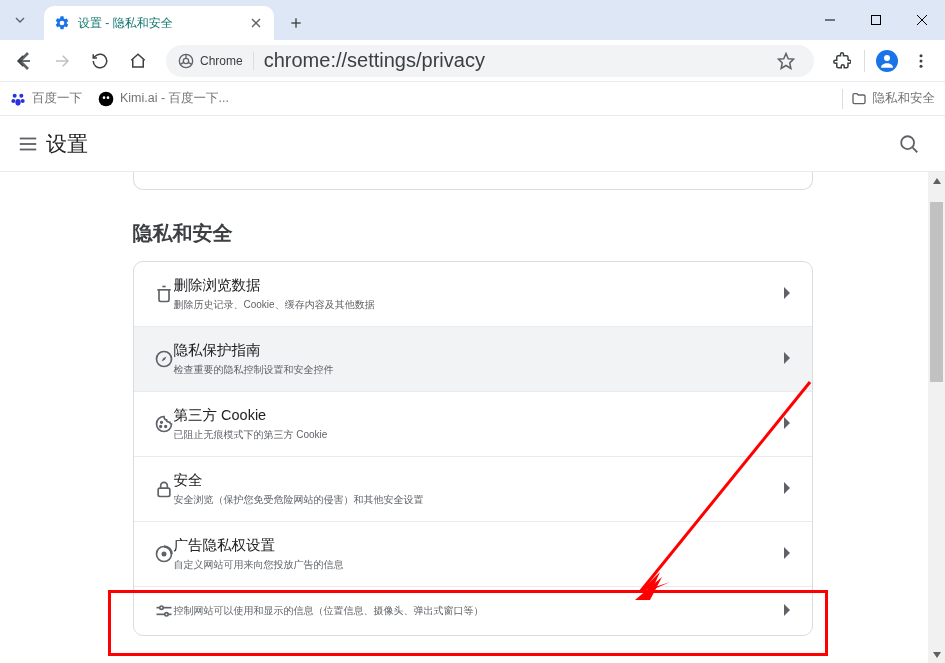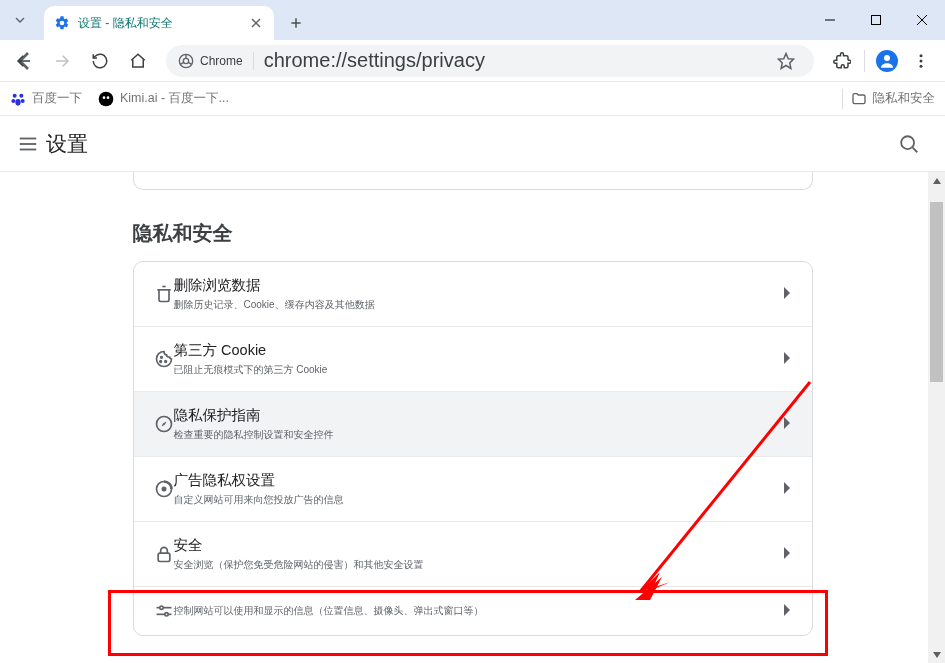--- a/index.html
+++ b/index.html
@@ -263,81 +263,81 @@
           </span>
         <div class="row-text">
           <div class="row-title">删除浏览数据</div>
           <div class="row-desc">删除历史记录、Cookie、缓存内容及其他数据</div>
         </div>
         <span class="row-arrow"><svg viewBox="0 0 8 12" fill="#5f6368">
               <polygon points="0,0 0,12 6,6"></polygon>
             </svg></span>
       </div>
 
+      <div class="row hover">
+        <span class="row-icon">
+            <svg viewBox="0 0 24 24" fill="none" stroke="#5f6368" stroke-width="2">
+              <circle cx="12" cy="12" r="9"></circle>
+              <polygon points="15 9 13 13 9 15 11 11" fill="#5f6368" stroke="none"></polygon>
+            </svg>
+          </span>
+        <div class="row-text">
+          <div class="row-title">隐私保护指南</div>
+          <div class="row-desc">检查重要的隐私控制设置和安全控件</div>
+        </div>
+        <span class="row-arrow"><svg viewBox="0 0 8 12" fill="#5f6368">
+              <polygon points="0,0 0,12 6,6"></polygon>
+            </svg></span>
+      </div>
+
       <div class="row">
         <span class="row-icon">
             <svg viewBox="0 0 24 24" fill="none" stroke="#5f6368" stroke-width="2">
               <path d="M21 12a9 9 0 1 1-9-9c0 2 1 4 3 4 0 2 2 3 4 3 0 1 1 2 2 2z"></path>
               <circle cx="9" cy="10" r="1" fill="#5f6368"></circle>
               <circle cx="14" cy="15" r="1" fill="#5f6368"></circle>
               <circle cx="8" cy="15" r="1" fill="#5f6368"></circle>
             </svg>
           </span>
         <div class="row-text">
           <div class="row-title">第三方 Cookie</div>
           <div class="row-desc">已阻止无痕模式下的第三方 Cookie</div>
         </div>
         <span class="row-arrow"><svg viewBox="0 0 8 12" fill="#5f6368">
               <polygon points="0,0 0,12 6,6"></polygon>
             </svg></span>
       </div>
 
-      <div class="row hover">
-        <span class="row-icon">
-            <svg viewBox="0 0 24 24" fill="none" stroke="#5f6368" stroke-width="2">
-              <circle cx="12" cy="12" r="9"></circle>
-              <polygon points="15 9 13 13 9 15 11 11" fill="#5f6368" stroke="none"></polygon>
-            </svg>
-          </span>
-        <div class="row-text">
-          <div class="row-title">隐私保护指南</div>
-          <div class="row-desc">检查重要的隐私控制设置和安全控件</div>
+      <div class="row">
+        <span class="row-icon">
+            <svg viewBox="0 0 24 24" fill="none" stroke="#5f6368" stroke-width="2">
+              <rect x="5" y="11" width="14" height="10" rx="2"></rect>
+              <path d="M8 11V8a4 4 0 0 1 8 0v3"></path>
+            </svg>
+          </span>
+        <div class="row-text">
+          <div class="row-title">安全</div>
+          <div class="row-desc">安全浏览（保护您免受危险网站的侵害）和其他安全设置</div>
         </div>
         <span class="row-arrow"><svg viewBox="0 0 8 12" fill="#5f6368">
               <polygon points="0,0 0,12 6,6"></polygon>
             </svg></span>
       </div>
 
       <div class="row">
         <span class="row-icon">
             <svg viewBox="0 0 24 24" fill="none" stroke="#5f6368" stroke-width="2">
               <circle cx="12" cy="12" r="9"></circle>
               <path d="M12 3 A9 9 0 0 1 21 12" stroke-width="3"></path>
               <circle cx="12" cy="12" r="2" fill="#5f6368"></circle>
             </svg>
           </span>
         <div class="row-text">
           <div class="row-title">广告隐私权设置</div>
           <div class="row-desc">自定义网站可用来向您投放广告的信息</div>
-        </div>
-        <span class="row-arrow"><svg viewBox="0 0 8 12" fill="#5f6368">
-              <polygon points="0,0 0,12 6,6"></polygon>
-            </svg></span>
-      </div>
-
-      <div class="row">
-        <span class="row-icon">
-            <svg viewBox="0 0 24 24" fill="none" stroke="#5f6368" stroke-width="2">
-              <rect x="5" y="11" width="14" height="10" rx="2"></rect>
-              <path d="M8 11V8a4 4 0 0 1 8 0v3"></path>
-            </svg>
-          </span>
-        <div class="row-text">
-          <div class="row-title">安全</div>
-          <div class="row-desc">安全浏览（保护您免受危险网站的侵害）和其他安全设置</div>
         </div>
         <span class="row-arrow"><svg viewBox="0 0 8 12" fill="#5f6368">
               <polygon points="0,0 0,12 6,6"></polygon>
             </svg></span>
       </div>
 
       <div class="row">
         <span class="row-icon">
             <svg viewBox="0 0 24 24" fill="none" stroke="#5f6368" stroke-width="2">
               <line x1="3" y1="8" x2="21" y2="8"></line>

